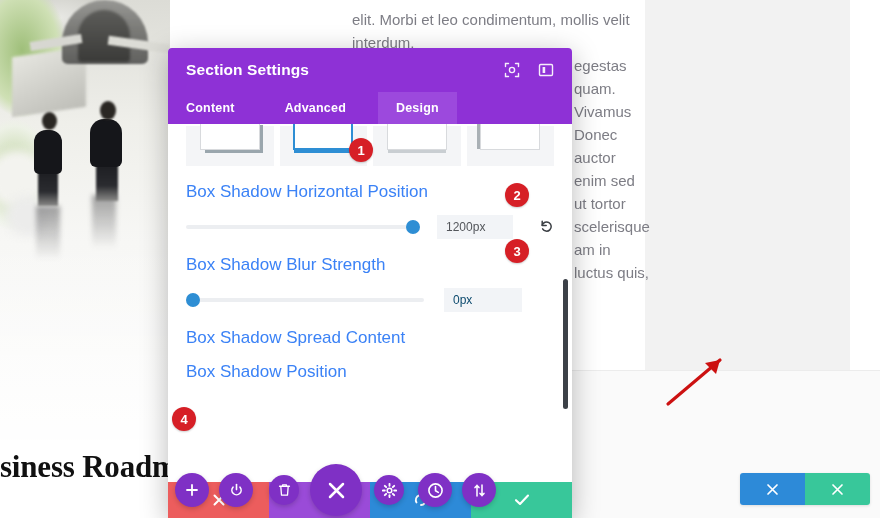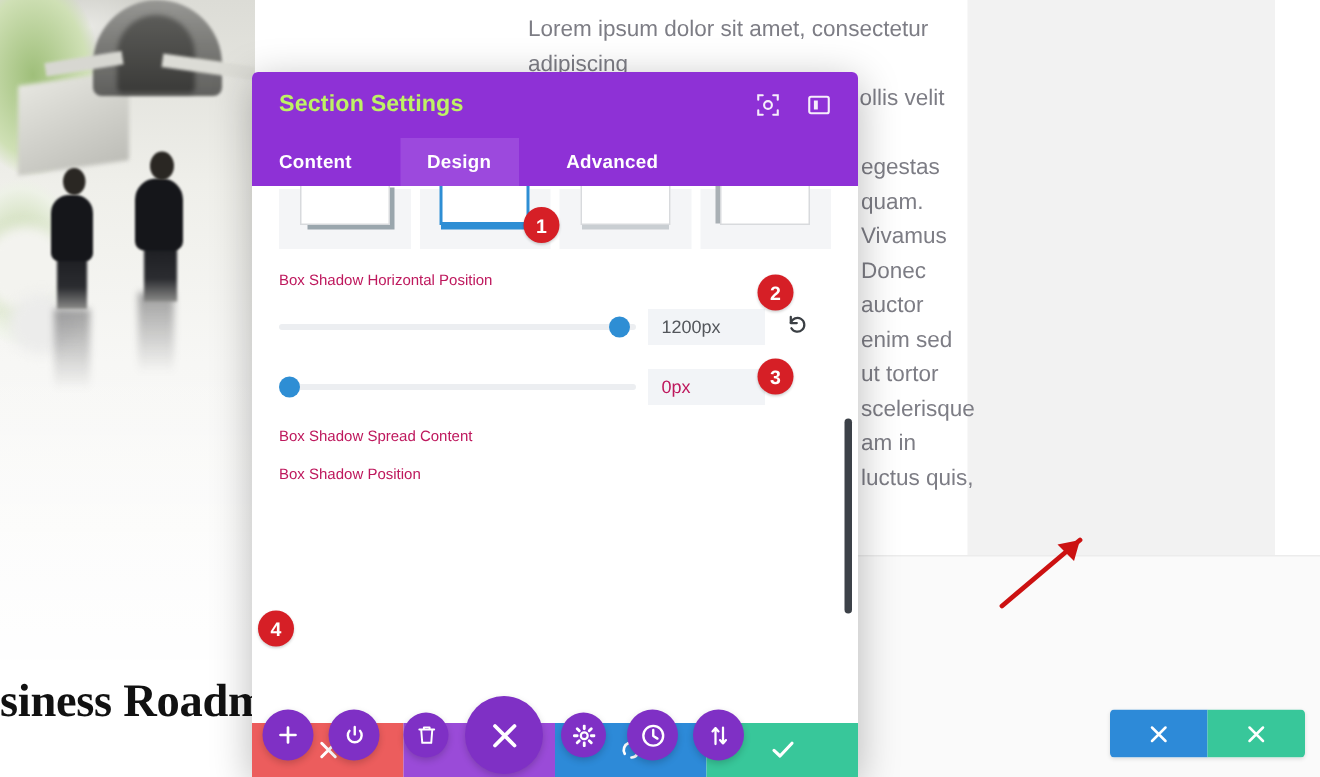--- a/index.html
+++ b/index.html
@@ -118,21 +118,21 @@
     position: absolute; left: 168px; top: 48px; width: 404px; height: 470px;
     background: #ffffff; border-radius: 4px 4px 0 0;
     box-shadow: 0 6px 28px rgba(0,0,0,.28);
     overflow: hidden; display:flex; flex-direction: column;
   }
   .modal-header {
     height: 44px; background: #8a2be2; background: #8e31d6;
     display: flex; align-items: center; padding: 0 18px; flex: 0 0 auto;
   }
   .modal-title {
-    color: #bef264; font-size: 15.5px; font-weight: 700; flex: 1;
+    color: #ffffff; font-size: 15.5px; font-weight: 700; flex: 1;
     letter-spacing: .1px;
   }
   .hdr-icons { display:flex; gap: 18px; align-items:center; }
   .hdr-icon { width:16px; height:16px; opacity:.92; cursor:pointer; }
 
   .tabs {
     height: 32px; background: #8e31d6; display: flex; align-items: stretch;
     flex: 0 0 auto;
     gap: 14px;
   }
@@ -155,39 +155,39 @@
     width: 60px; height: 30px; background: #fff; border: 1px solid #d8dadd;
     margin-top: -6px;
   }
   .preset.p1 .sq { box-shadow: 4px 4px 0 -1px #9aa6ad; }
   .preset.p2 .sq { border: 2px solid #2e8ed4; box-shadow: 0 4px 0 -1px #2e8ed4; }
   .preset.p3 .sq { box-shadow: 0 4px 0 -1px #c9ced2; }
   .preset.p4 .sq { box-shadow: -4px 0 0 -1px #a9b0b5; }
 
   .field { padding: 0 18px; margin-top: 16px; }
   .field-label {
-    font-size: 10px; color: #be185d; font-weight: 400; margin-bottom: 13px;
+    font-size: 17px; color: #3b82f6; font-weight: 400; margin-bottom: 13px;
     font-family: "Liberation Sans", sans-serif;
   }
-  .field-row { display: flex; align-items: center; }
+  .field-row { display: flex; align-items: center; gap: 12px; }
   .slider { position: relative; width: 238px; height: 14px; }
   .slider .track {
     position:absolute; top:5px; left:0; right:0; height:4px;
     background:#eceef1; border-radius:2px;
   }
   .slider .knob {
     position:absolute; top:0px; width:14px; height:14px; border-radius:50%;
     background:#2e8ed4; cursor: pointer;
   }
   .num-box {
     margin-left: 8px; width: 78px; height: 24px; background:#f2f4f7;
     display:flex; align-items:center; padding-left: 9px;
     font-size: 12px; color: #53565b;
   }
-  .num-box.placeholder { color: #be185d; }
+  .num-box.placeholder { color: #0c4a6e; }
   .reset {
     margin-left: 14px; font-size: 15px; color:#3b3f44; cursor:pointer; line-height:1;
   }
 
   .color-row { display:flex; align-items:center; margin-top: 11px; }
   .swatch {
     width: 28px; height: 22px;
     background-image:
       linear-gradient(45deg,#c8c8c8 25%, transparent 25%, transparent 75%, #c8c8c8 75%),
       linear-gradient(45deg,#c8c8c8 25%, transparent 25%, transparent 75%, #c8c8c8 75%);
@@ -266,21 +266,20 @@
       <div class="man-b">
         <div class="refl"></div>
           <div class="legs"></div>
           <div class="torso"></div>
           <div class="head"></div>
       </div>
     </div>
 
     <div class="body-col">
       <div style="height:8px"></div>
-      <div>Lorem ipsum dolor sit amet, consectetur adipiscing</div>
       <div>elit. Morbi et leo condimentum, mollis velit interdum,</div>
       <div style="padding-left:222px">egestas quam. Vivamus</div>
       <div style="padding-left:222px">Donec auctor enim sed</div>
       <div style="padding-left:222px">ut tortor scelerisque</div>
       <div style="padding-left:222px">am in luctus quis,</div>
     </div>
 
     <div class="hero-text">
       <div class="headline">siness Roadmap</div>
     </div>
@@ -323,22 +322,22 @@
           <svg width="16" height="16" viewBox="0 0 16 16">
             <rect x="1.5" y="2.5" width="13" height="11" rx="1.2" stroke="#ffffff" stroke-width="1.4" fill="none"></rect>
             <rect x="4.6" y="5" width="2.6" height="6" fill="#ffffff"></rect>
           </svg>
         </span>
       </div>
     </div>
 
     <div class="tabs">
       <div class="tab">Content</div>
+      <div class="tab">Advanced</div>
       <div class="tab active">Design</div>
-      <div class="tab">Advanced</div>
     </div>
 
     <div class="modal-body">
 
       <div class="presets">
         <div class="preset p1">
             <div class="sq"></div>
           </div>
         <div class="preset p2">
             <div class="sq"></div>
@@ -363,20 +362,21 @@
             <svg width="15" height="15" viewBox="0 0 15 15">
               <path d="M3.2 6.2 A4.6 4.6 0 1 1 3.6 9.8" stroke="#3b3f44" stroke-width="1.5" fill="none" stroke-linecap="round"></path>
               <path d="M3.2 2.2 V6.4 H7.2" stroke="#3b3f44" stroke-width="1.5" fill="none" stroke-linecap="round" stroke-linejoin="round"></path>
             </svg>
           </span>
         </div>
       </div>
 
 
       <div class="field">
+        <div class="field-label">Box Shadow Blur Strength</div>
         <div class="field-row">
           <div class="slider">
             <div class="track"></div>
             <div class="knob" style="left:0px"></div>
           </div>
           <div class="num-box placeholder">0px</div>
         </div>
       </div>
 
       <div class="field">

